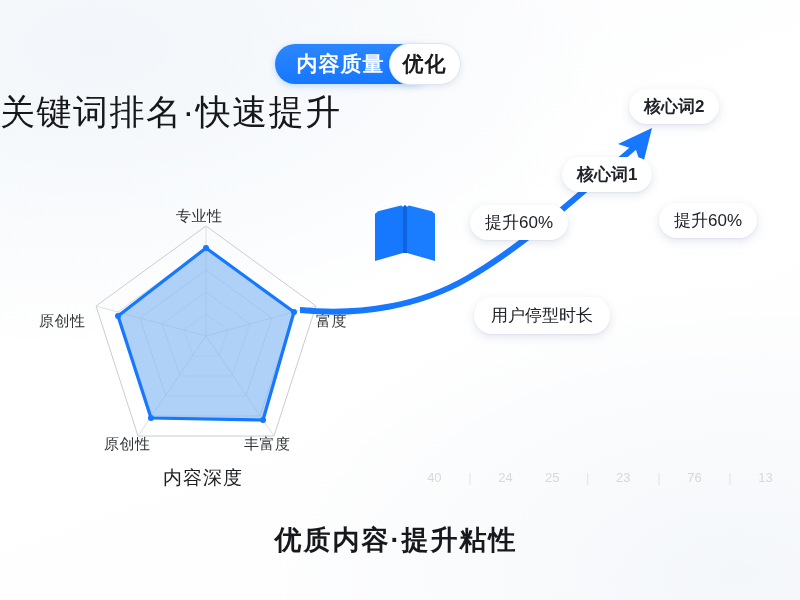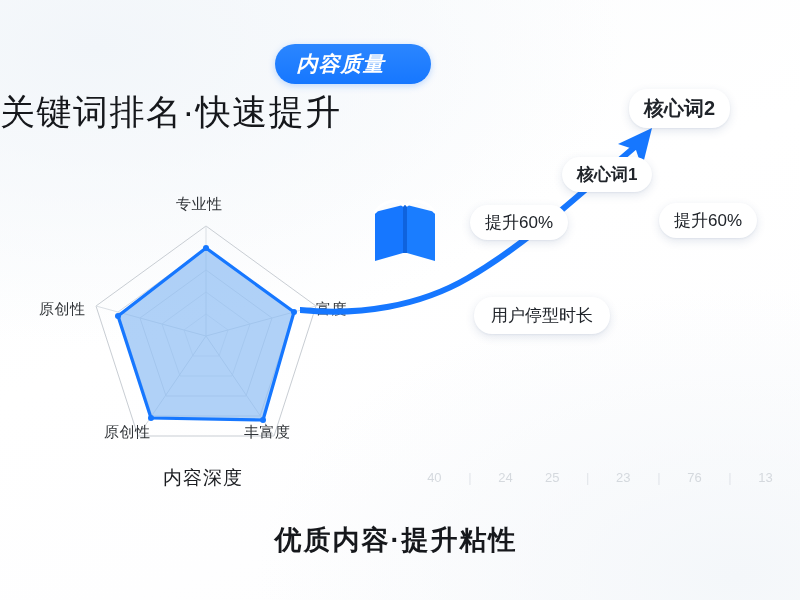--- a/index.html
+++ b/index.html
@@ -25,21 +25,20 @@
 
   
   .badge-wrap {
     position: absolute;
     top: 44px;
     left: 0;
     width: 705px;
     display: flex;
     justify-content: center;
     align-items: center;
-    font-style: italic;
   }
   .badge {
     position: relative;
     display: inline-flex;
     align-items: center;
     height: 40px;
     padding: 0 46px 0 22px;
     border-radius: 20px;
     background: linear-gradient(180deg, #2b86ff 0%, #1677ff 100%);
     box-shadow: 0 2px 7px rgba(22,119,255,0.26);
@@ -106,20 +105,21 @@
     width: 350px;
     height: 270px;
   }
   #radar-svg { display: block; }
   .axis-label {
     position: absolute;
     font-size: 15px;
     color: #2f3337;
     white-space: nowrap;
     letter-spacing: 0.5px;
+    margin-top: 12px;
   }
   .lbl-top    { left: 138px; top: 7px; }
   .lbl-right  { left: 278px; top: 112px; }
   .lbl-bright { left: 206px; top: 235px; }
   .lbl-bleft  { left: 66px;  top: 235px; }
   .lbl-left   { left: 1px;   top: 112px; }
 
   .depth-caption {
     position: absolute;
     left: 163px;
@@ -156,21 +156,21 @@
     justify-content: center;
     background: #ffffff;
     border-radius: 18px;
     box-shadow: 0 3px 10px rgba(40,70,120,0.13), 0 1px 2px rgba(40,70,120,0.06);
     color: #20242a;
     white-space: nowrap;
   }
   .pill-kw2 {
     left: 629px; top: 89px;
     padding: 6px 15px;
-    font-size: 20px;
+    font-size: 17px;
     font-weight: 700;
   }
   .pill-kw1 {
     left: 562px; top: 157px;
     padding: 6px 15px;
     font-size: 17px;
     font-weight: 700;
   }
   .pill-up-left {
     left: 470px; top: 205px;
@@ -218,20 +218,21 @@
   }
 </style>
 </head>
 <body>
 
 <div id="canvas">
 
   <div class="badge-wrap">
     <div class="badge">
       <span class="badge-main">内容质量</span>
+      <span class="badge-chip">优化</span>
     </div>
   </div>
 
   <div class="headline">关键词排名·快速提升</div>
 
   <div id="radar-block">
     <svg id="radar-svg" width="350" height="270" viewBox="0 0 350 270">
       <g fill="none" stroke="#cfd4d9" stroke-width="1">
 
         <polygon points="168,38 278,118 236,248 100,248 58,118" stroke="#c8cdd3"></polygon>

